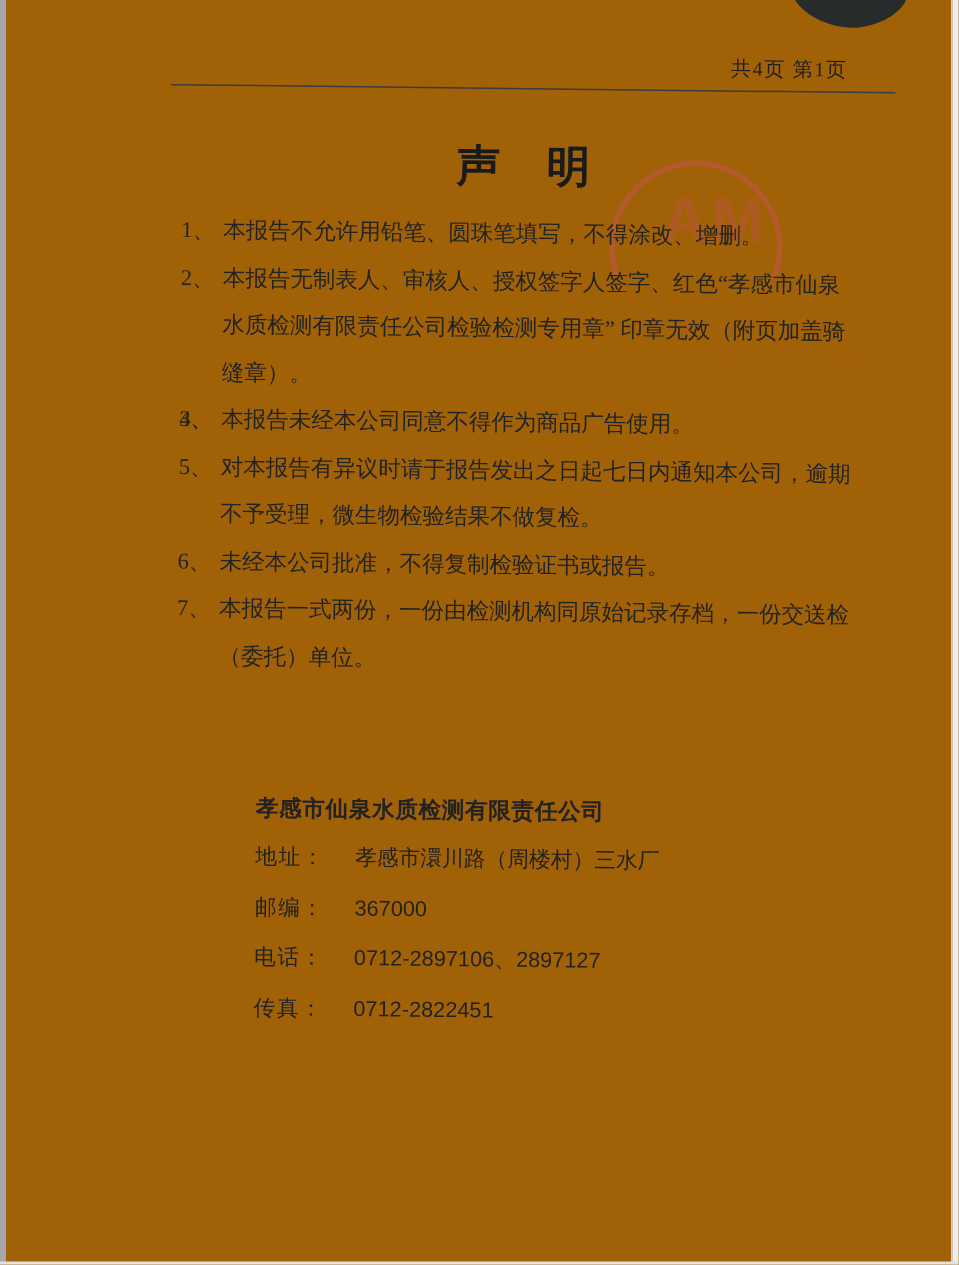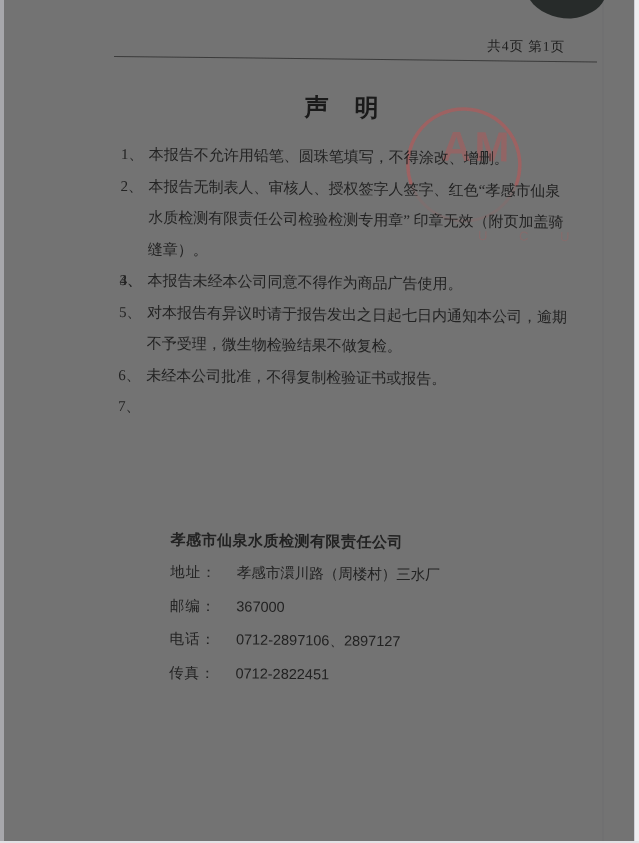--- a/index.html
+++ b/index.html
@@ -1,37 +1,37 @@
 <!DOCTYPE html>
 <html><head>
 <meta charset="utf-8">
 <style>
   html,body{margin:0;padding:0;background:#e9e9ec;}
   .scan{
     position:relative;width:639px;height:843px;overflow:hidden;
-    background:#737373;
+    background:#a16207;
     font-family:"Liberation Serif","DejaVu Serif",serif;
     color:#262626;
   }
   .edge-left{position:absolute;left:0;top:0;width:4px;height:843px;background:#a7a7ab;}
   .edge-right-line{position:absolute;left:634px;top:0;width:1px;height:843px;background:#d0d1d7;}
   .edge-right-area{position:absolute;left:635px;top:0;width:4px;height:843px;background:#eeeef1;}
   .edge-fold{position:absolute;left:602px;top:0;width:2px;height:843px;background:rgba(60,60,80,0.035);}
   .edge-bottom{position:absolute;left:0;top:841px;width:639px;height:2px;background:#e2e2e5;}
   .corner-dark{position:absolute;left:526px;top:0;}
 
   .tilt{position:absolute;left:0;top:0;width:639px;height:843px;
         transform:rotate(0.65deg);transform-origin:120px 60px;}
 
   .pagenum{position:absolute;left:487px;top:33px;font-size:13.5px;color:#1f1f1f;
            letter-spacing:1px;white-space:nowrap;}
   .headline{position:absolute;left:114px;top:56px;width:483px;height:0;
             border-top:1.8px solid #3b3b3b;}
 
-  .doc-title{position:absolute;left:305px;top:89px;font-size:24px;font-weight:bold;
+  .doc-title{position:absolute;left:305px;top:89px;font-size:29px;font-weight:bold;
              color:#1a1a1a;white-space:nowrap;letter-spacing:1px;}
 
   .stamp{position:absolute;left:402px;top:94px;opacity:.95;pointer-events:none;}
 
   .items{position:absolute;left:122px;top:139px;width:452px;}
   .item{position:relative;padding-left:28px;font-size:15px;line-height:31.5px;
         color:#232323;text-align:left;}
   .item .num{position:absolute;left:0;top:0;}
 
   .company{position:absolute;left:176px;top:522px;
@@ -73,21 +73,21 @@
       <div class="item">
         <span class="num">4、</span><span>本报告未经本公司同意不得作为商品广告使用。</span>
       </div>
       <div class="item">
         <span class="num">5、</span><span>对本报告有异议时请于报告发出之日起七日内通知本公司，逾期不予受理，微生物检验结果不做复检。</span>
       </div>
       <div class="item">
         <span class="num">6、</span><span>未经本公司批准，不得复制检验证书或报告。</span>
       </div>
       <div class="item">
-        <span class="num">7、</span>
+        <span class="num">7、</span><span>本报告一式两份，一份由检测机构同原始记录存档，一份交送检（委托）单位。</span>
       </div>
     </div>
 
     <div class="company">
       <div class="row name">孝感市仙泉水质检测有限责任公司</div>
       <div class="row">
         <span class="flabel">地址：</span><span>孝感市澴川路（周楼村）三水厂</span>
       </div>
       <div class="row">
         <span class="flabel">邮编：</span><span>367000</span>

